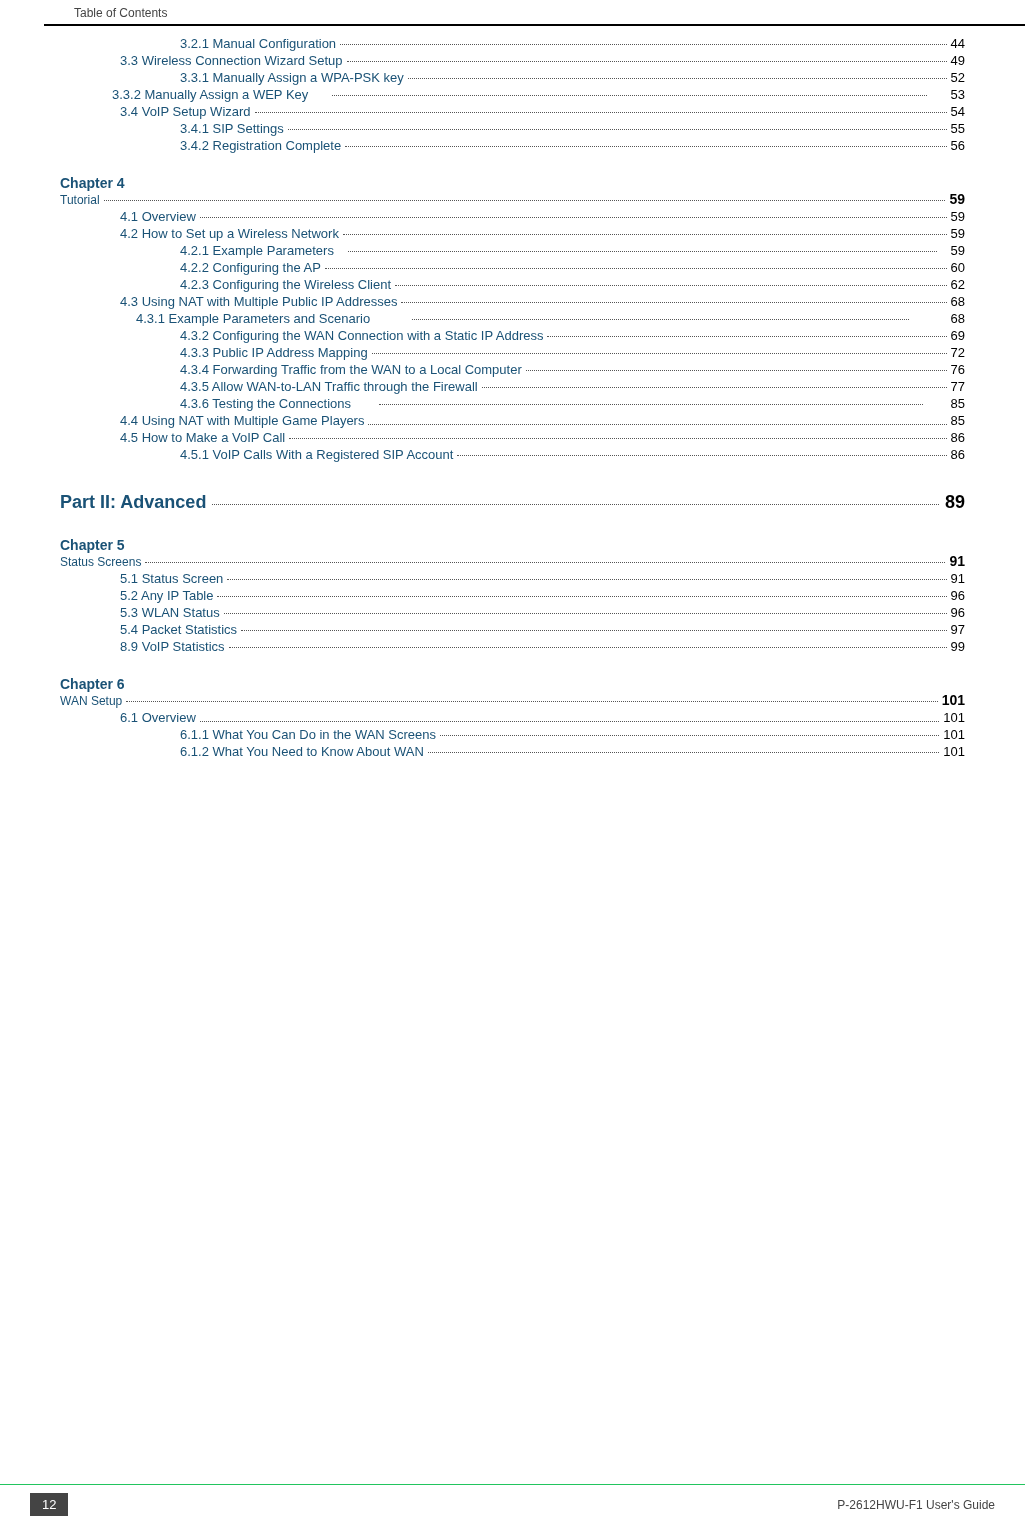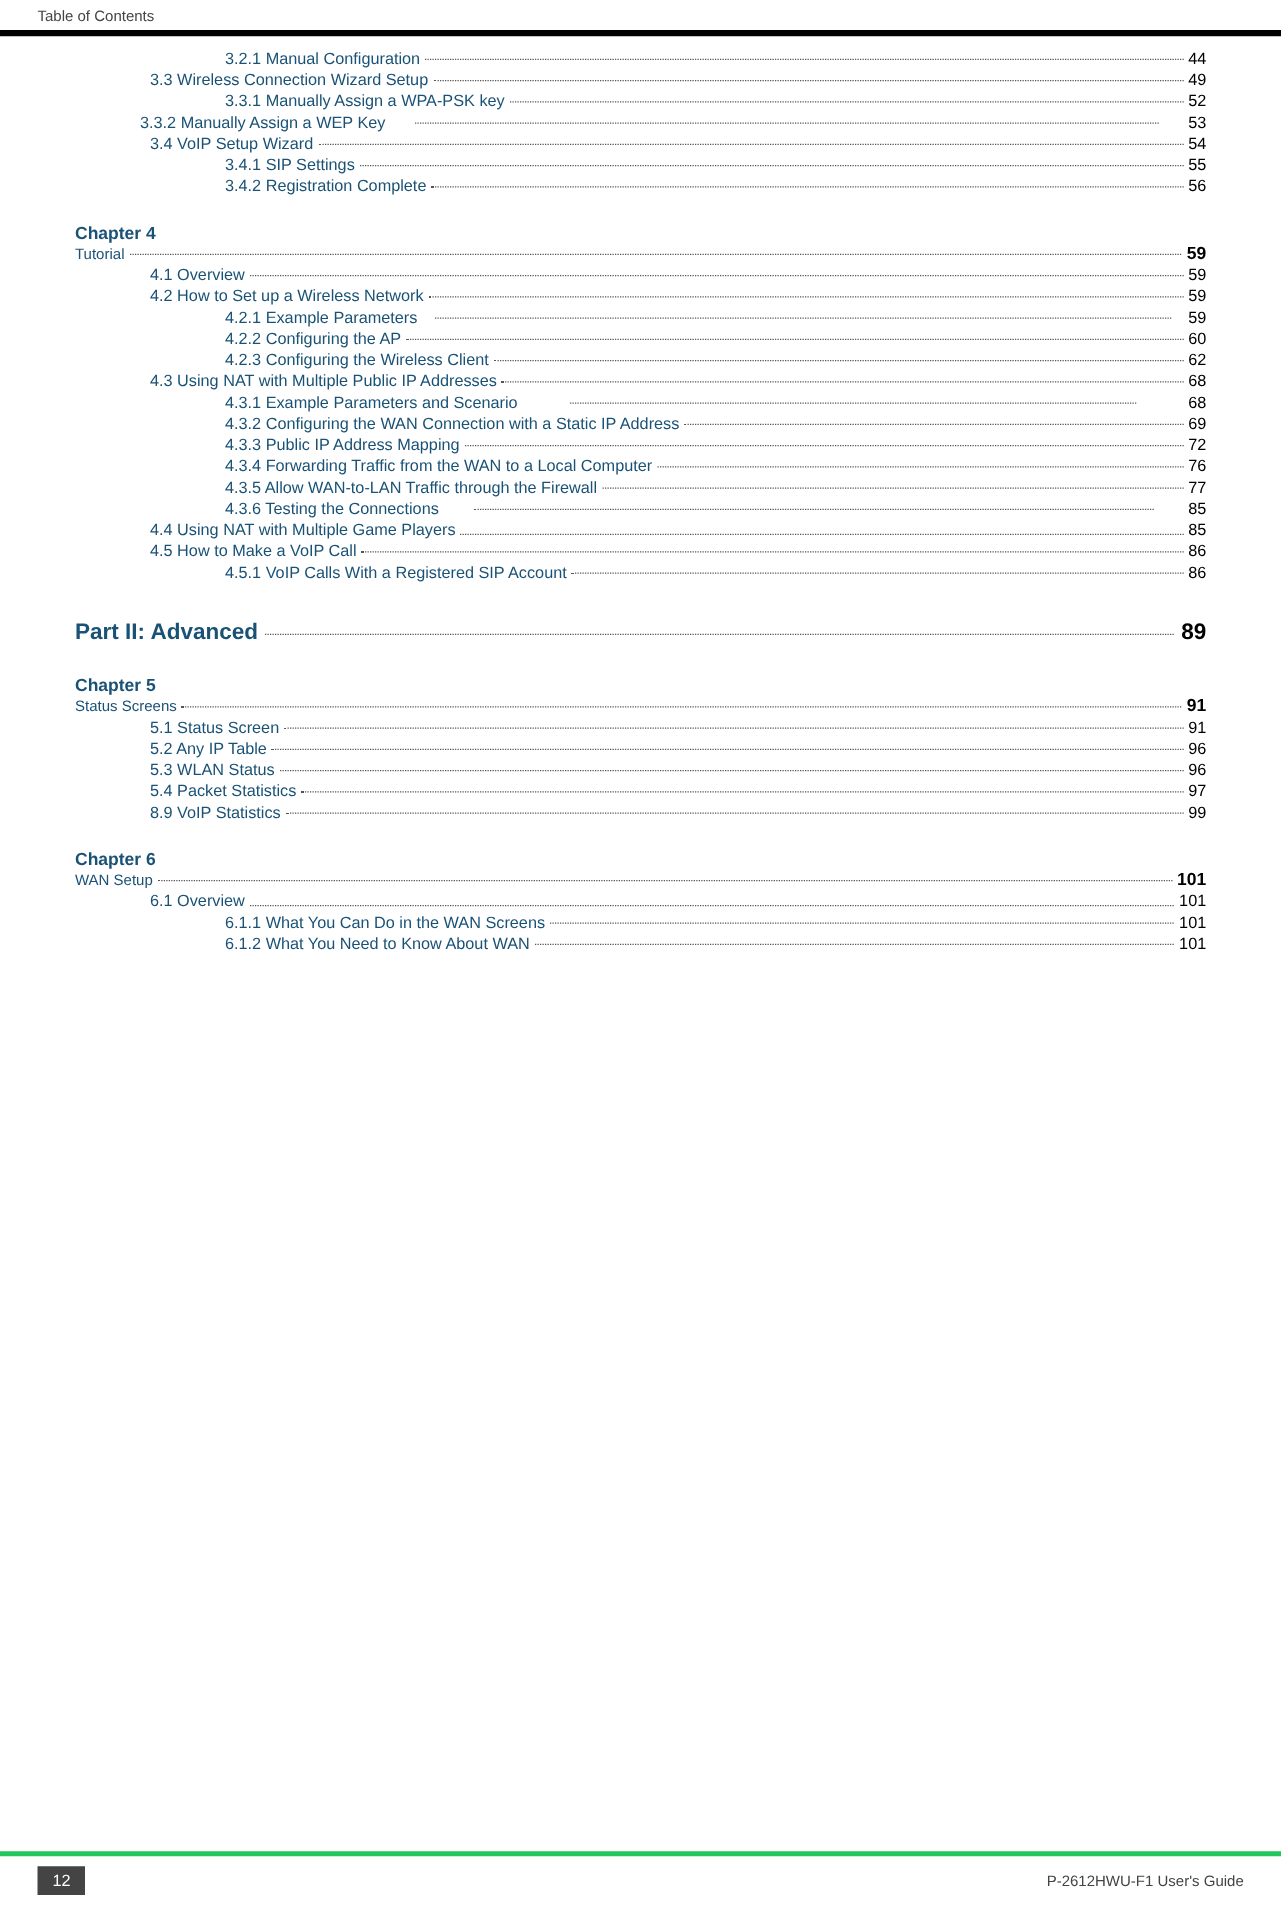--- a/index.html
+++ b/index.html
@@ -13,24 +13,25 @@
       position: relative;
     }
     .page-wrapper {
       width: 1025px;
       min-height: 1524px;
       background: #fff;
       display: flex;
       flex-direction: column;
     }
     .header {
-      border-bottom: 5px solid #000000;
+      border-bottom: 2px solid #000000;
       padding: 6px 30px 4px 30px;
       font-size: 12px;
       color: #444;
+      margin-left: 44px;
     }
     .content {
       flex: 1;
       padding: 10px 60px 60px 60px;
     }
     .toc-entry {
       display: flex;
       align-items: baseline;
       margin-bottom: 2px;
       font-size: 13px;
@@ -104,21 +105,21 @@
       position: relative;
       bottom: 3px;
     }
     .part-page {
       color: #000;
       font-size: 18px;
       font-weight: bold;
     }
 
     .footer {
-      border-top: 4px solid #22c55e;
+      border-top: 1px solid #22c55e;
       padding: 8px 30px;
       display: flex;
       justify-content: space-between;
       align-items: center;
       font-size: 12px;
       color: #444;
       position: absolute;
       bottom: 0;
       left: 0;
       right: 0;
@@ -211,21 +212,21 @@
         <div class="toc-entry" style="margin-left: 120px;">
           <span class="toc-text">4.2.3 Configuring the Wireless Client</span>
           <span class="toc-dots"></span>
           <span class="toc-page">62</span>
         </div>
         <div class="toc-entry" style="margin-left: 60px;">
           <span class="toc-text">4.3 Using NAT with Multiple Public IP Addresses</span>
           <span class="toc-dots"></span>
           <span class="toc-page">68</span>
         </div>
-        <div class="toc-entry" style="margin-left: 120px; gap: 38px;">
+        <div class="toc-entry" style="margin-left: 76px; gap: 38px;">
           <span class="toc-text">4.3.1 Example Parameters and Scenario</span>
           <span class="toc-dots"></span>
           <span class="toc-page">68</span>
         </div>
         <div class="toc-entry" style="margin-left: 120px;">
           <span class="toc-text">4.3.2 Configuring the WAN Connection with a Static IP Address</span>
           <span class="toc-dots"></span>
           <span class="toc-page">69</span>
         </div>
         <div class="toc-entry" style="margin-left: 120px;">

